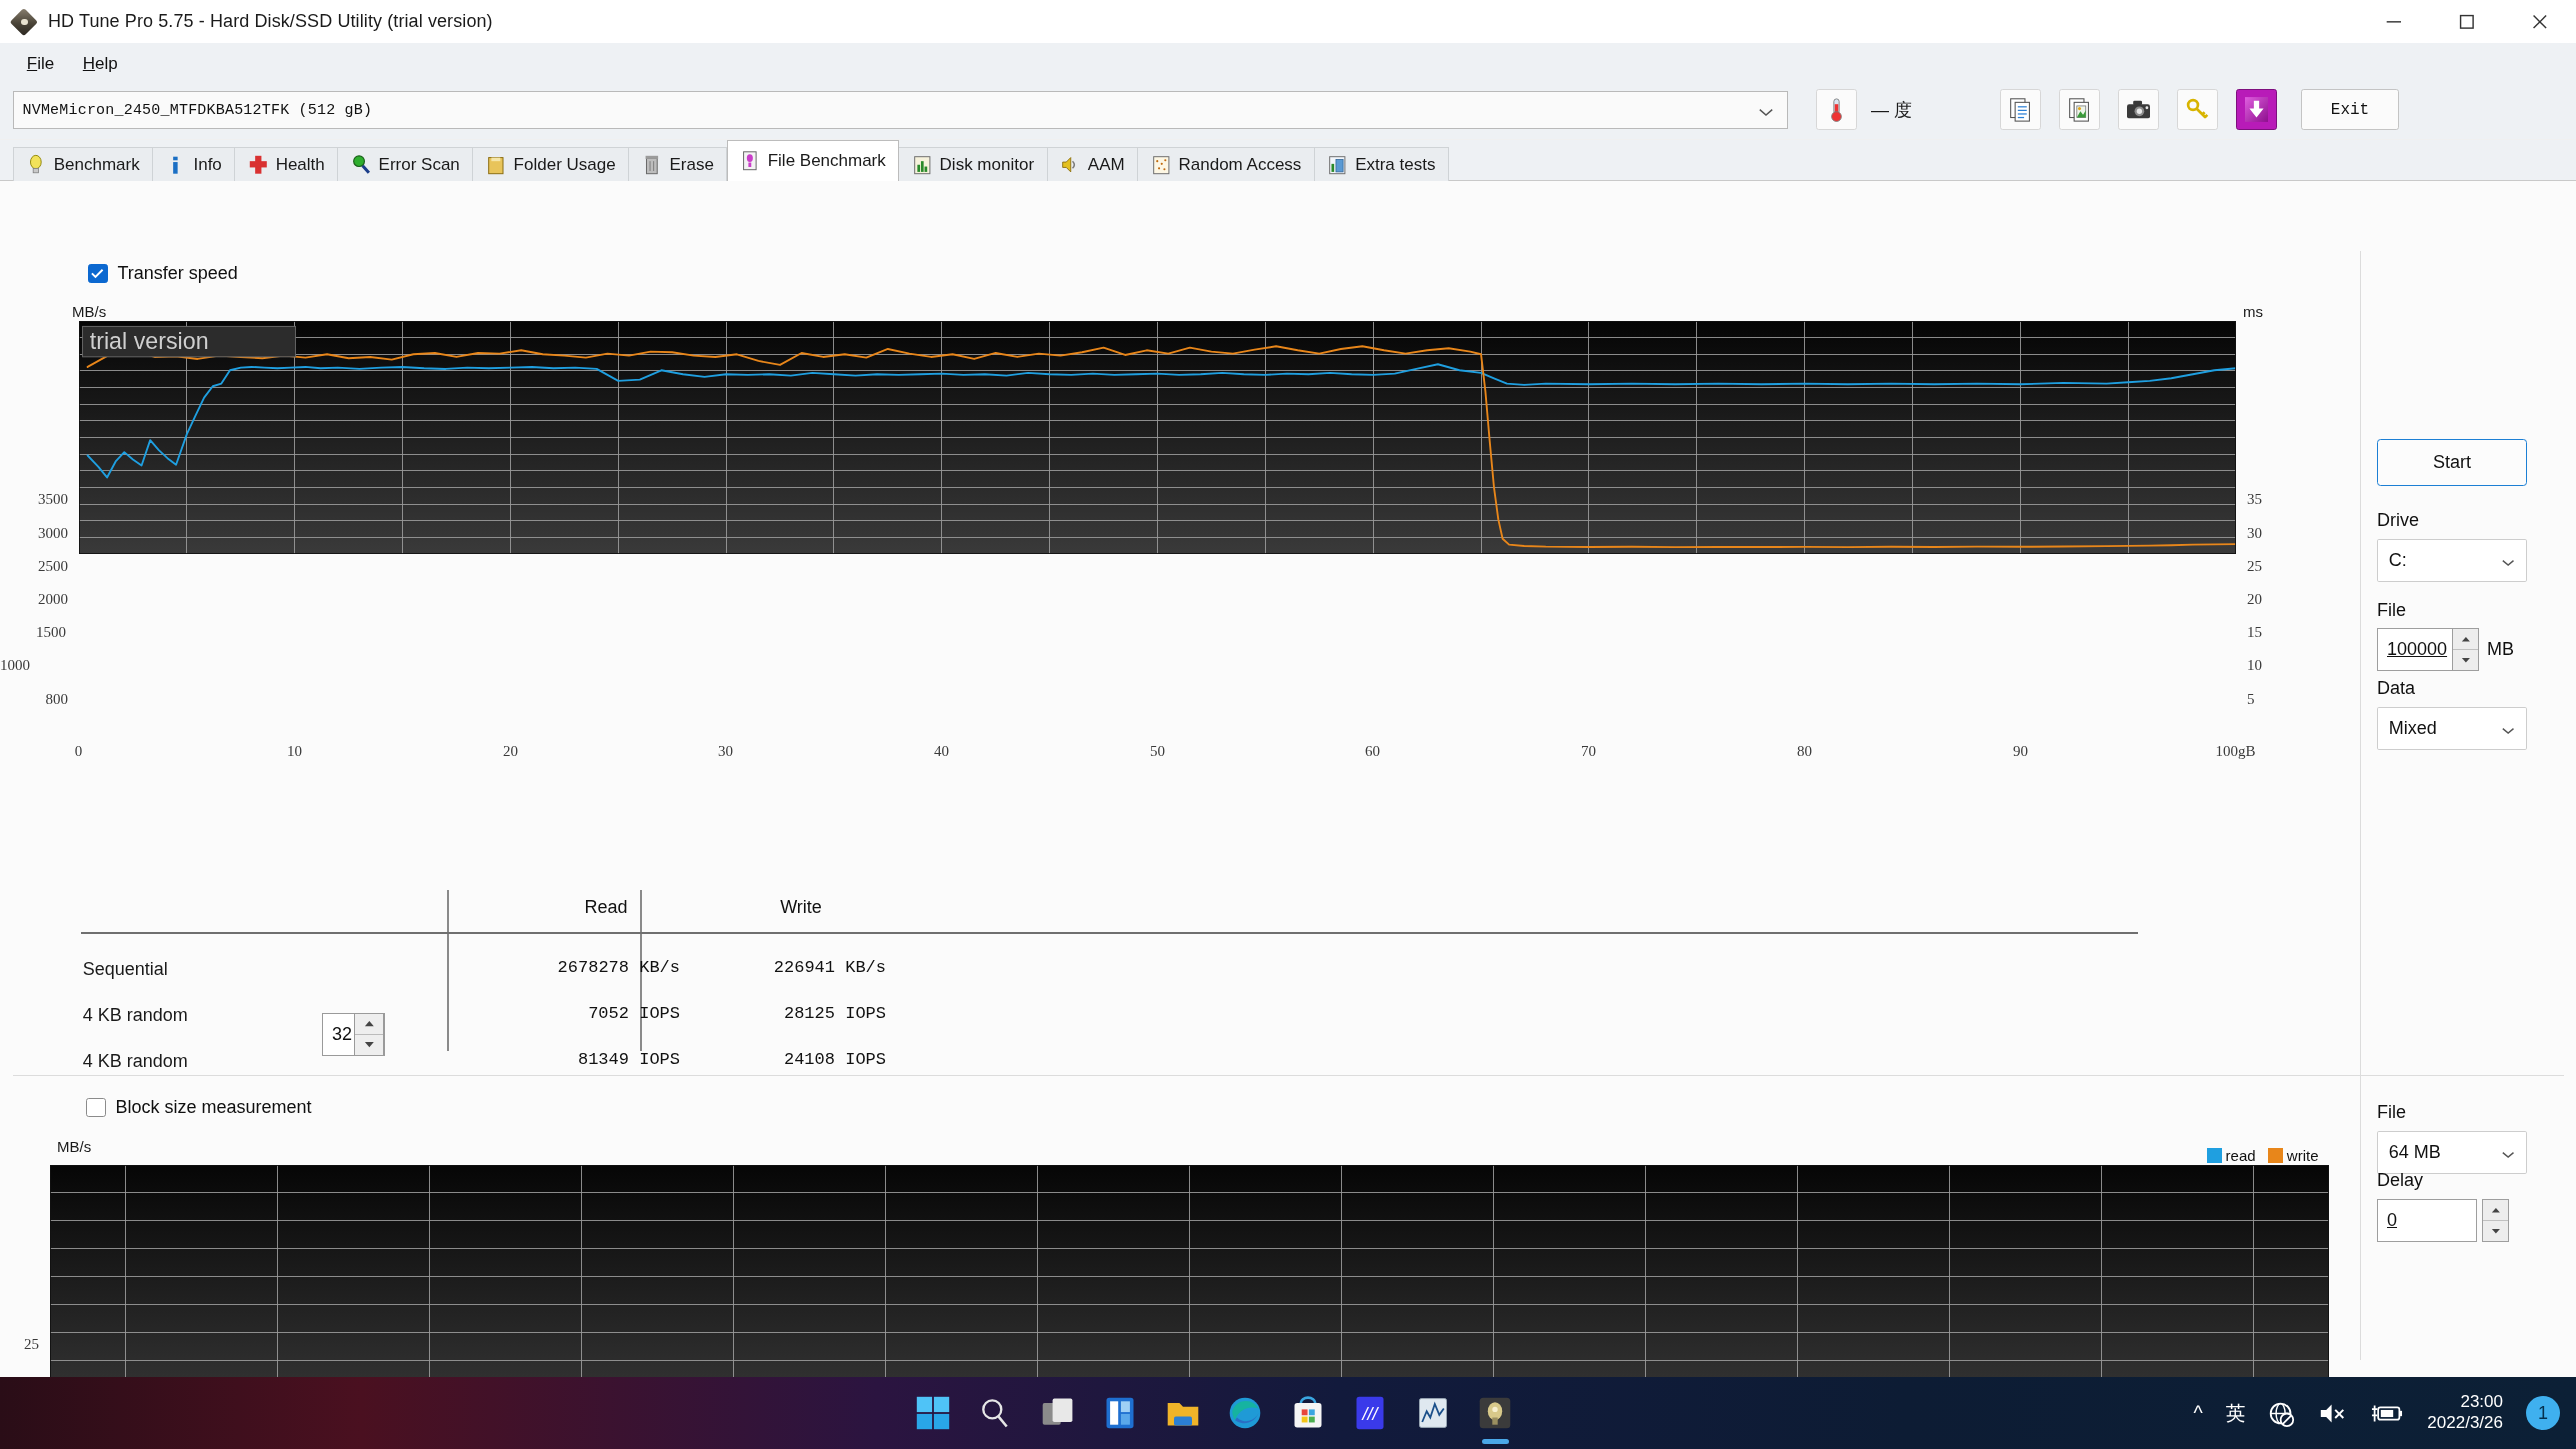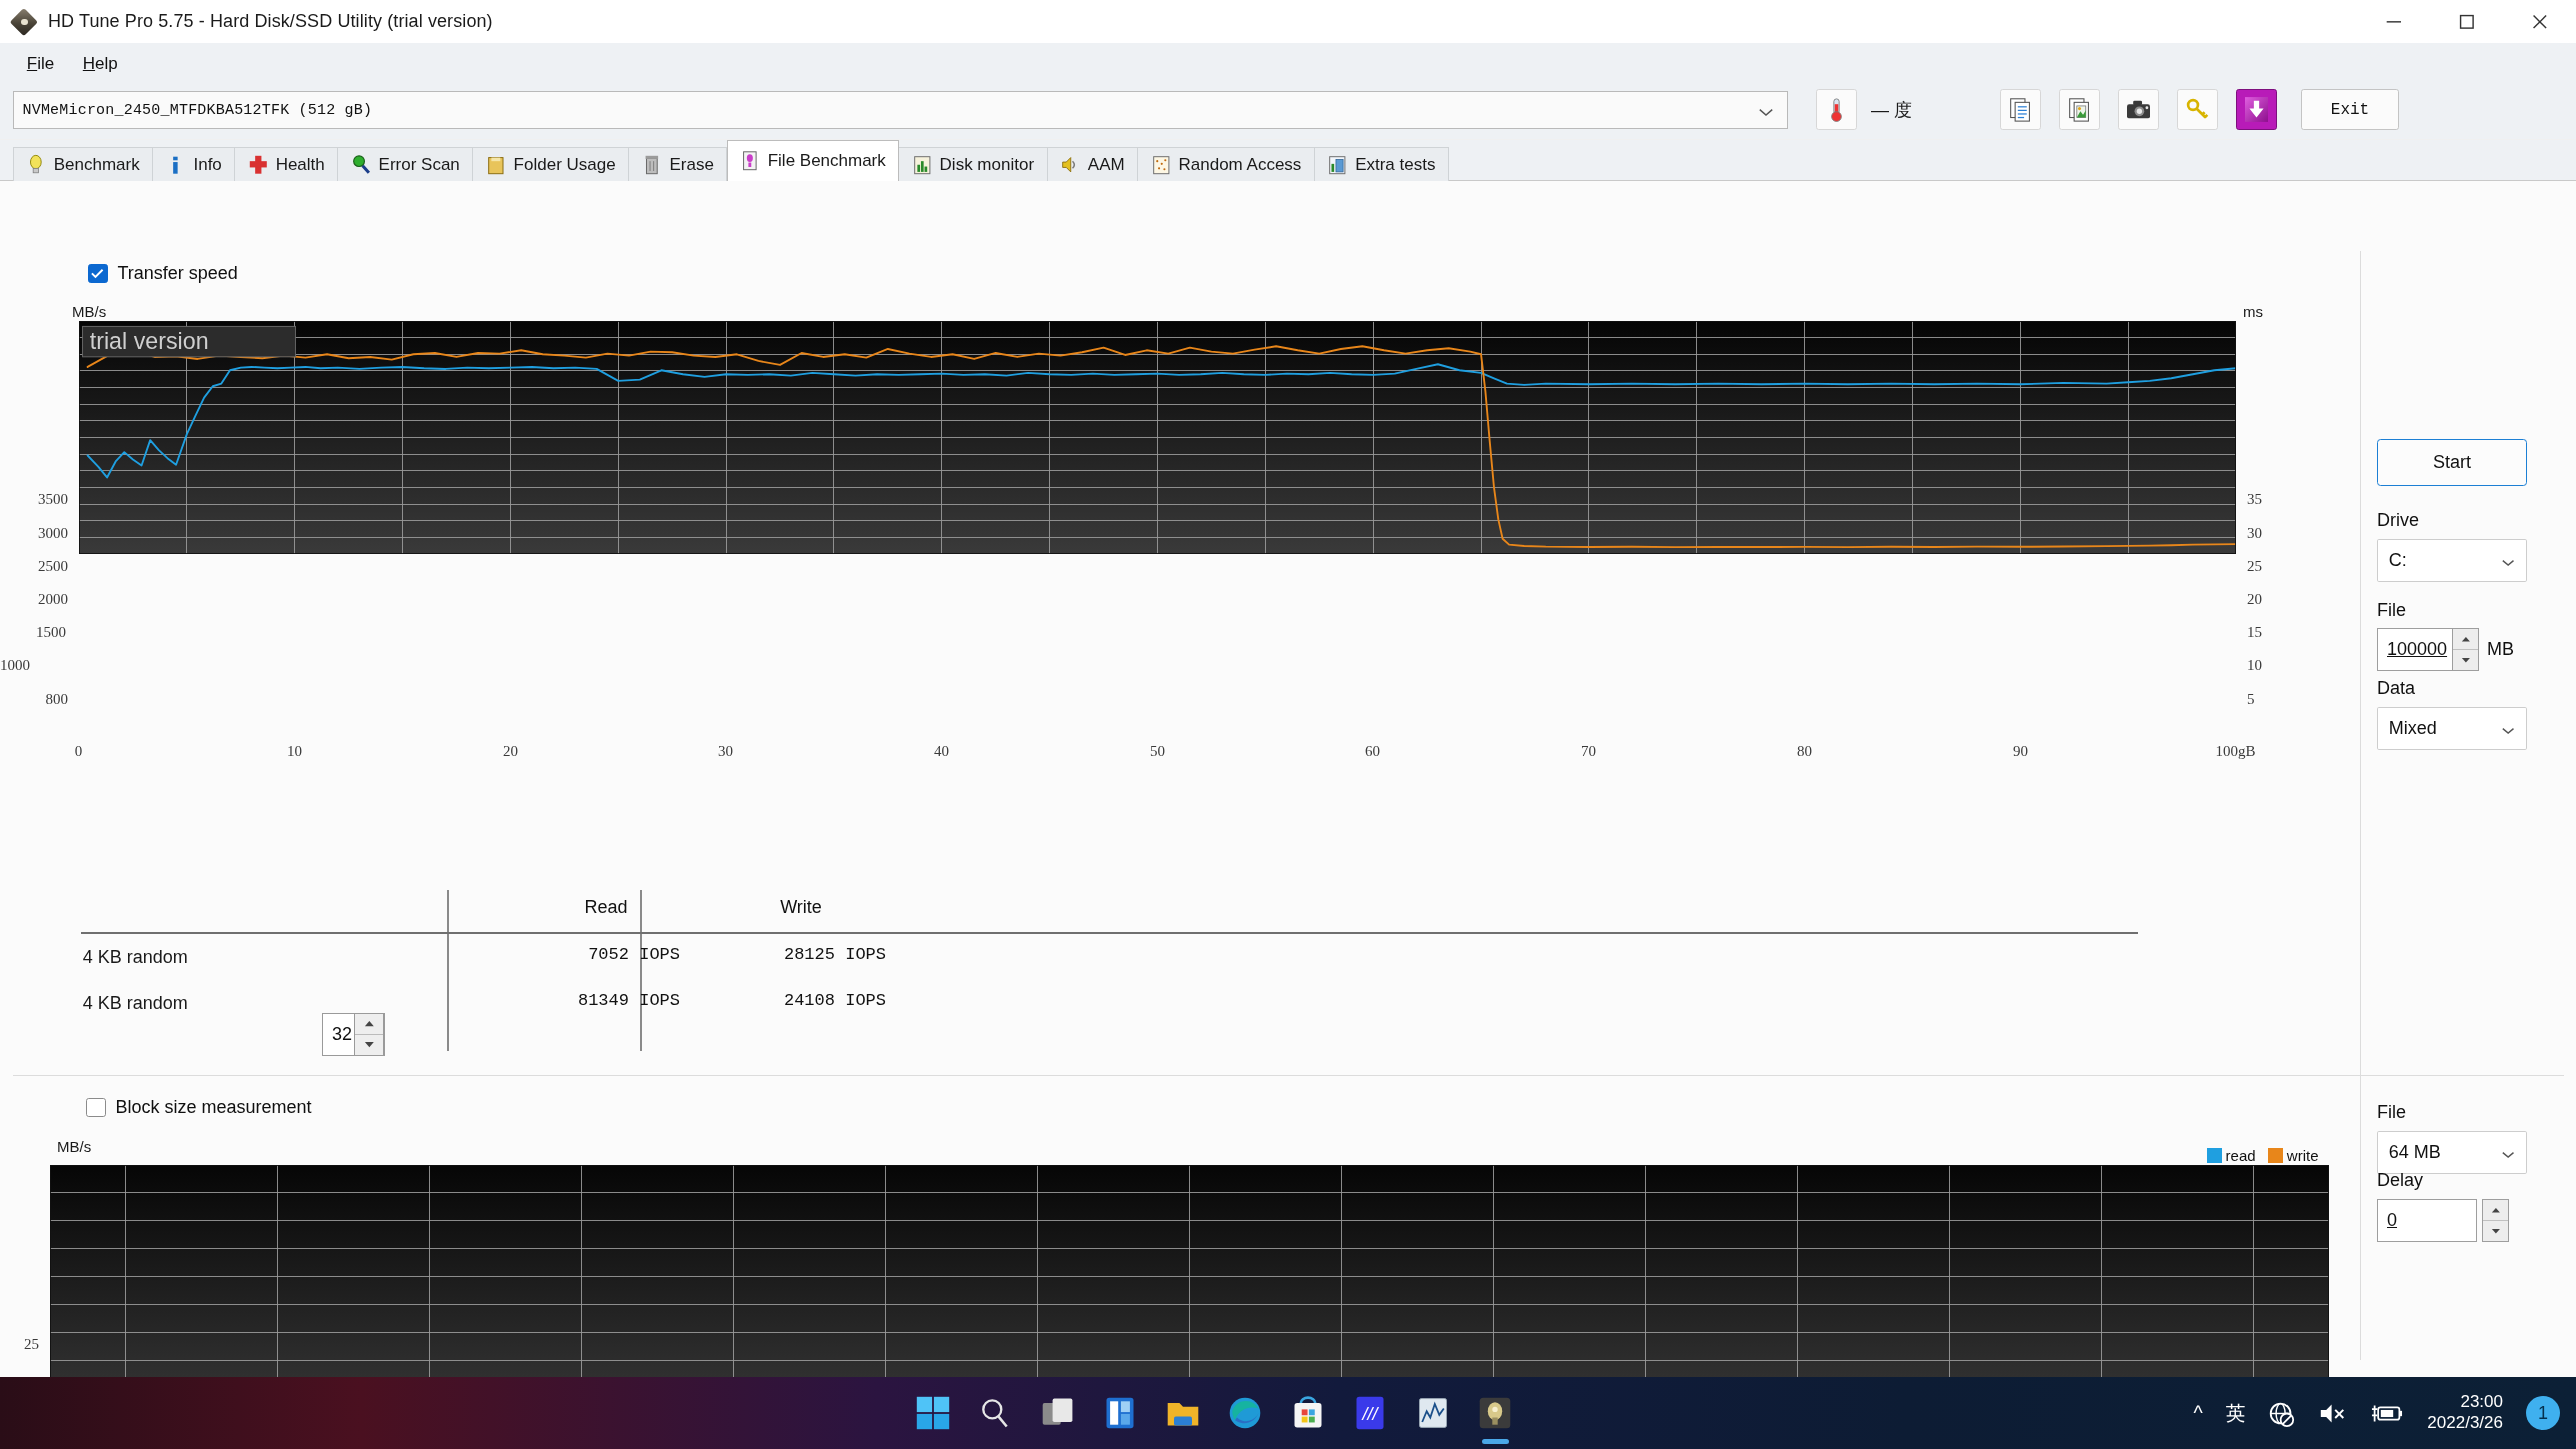--- a/index.html
+++ b/index.html
@@ -511,20 +511,25 @@
     <div class="res-vline1"></div>
     <div class="res-vline2"></div>
     <div class="res-line"></div>
 
     <div class="res">
       <div class="res-hdr">
         <div class="h" style="left:458px; width:152px; text-align:center">Read</div>
         <div class="h" style="left:653px; width:152px; text-align:center">Write</div>
       </div>
 
+      <div class="res-row" style="margin-top:12.5px">
+        <span class="label">Sequential</span>
+        <span class="read">2678278 KB/s</span>
+        <span class="write">226941 KB/s</span>
+      </div>
       <div class="res-row">
         <span class="label">4 KB random</span>
         <span class="read">7052 IOPS</span>
         <span class="write">28125 IOPS</span>
       </div>
       <div class="res-row">
         <span class="label">4 KB random</span>
         <span class="read">81349 IOPS</span>
         <span class="write">24108 IOPS</span>
       </div>

